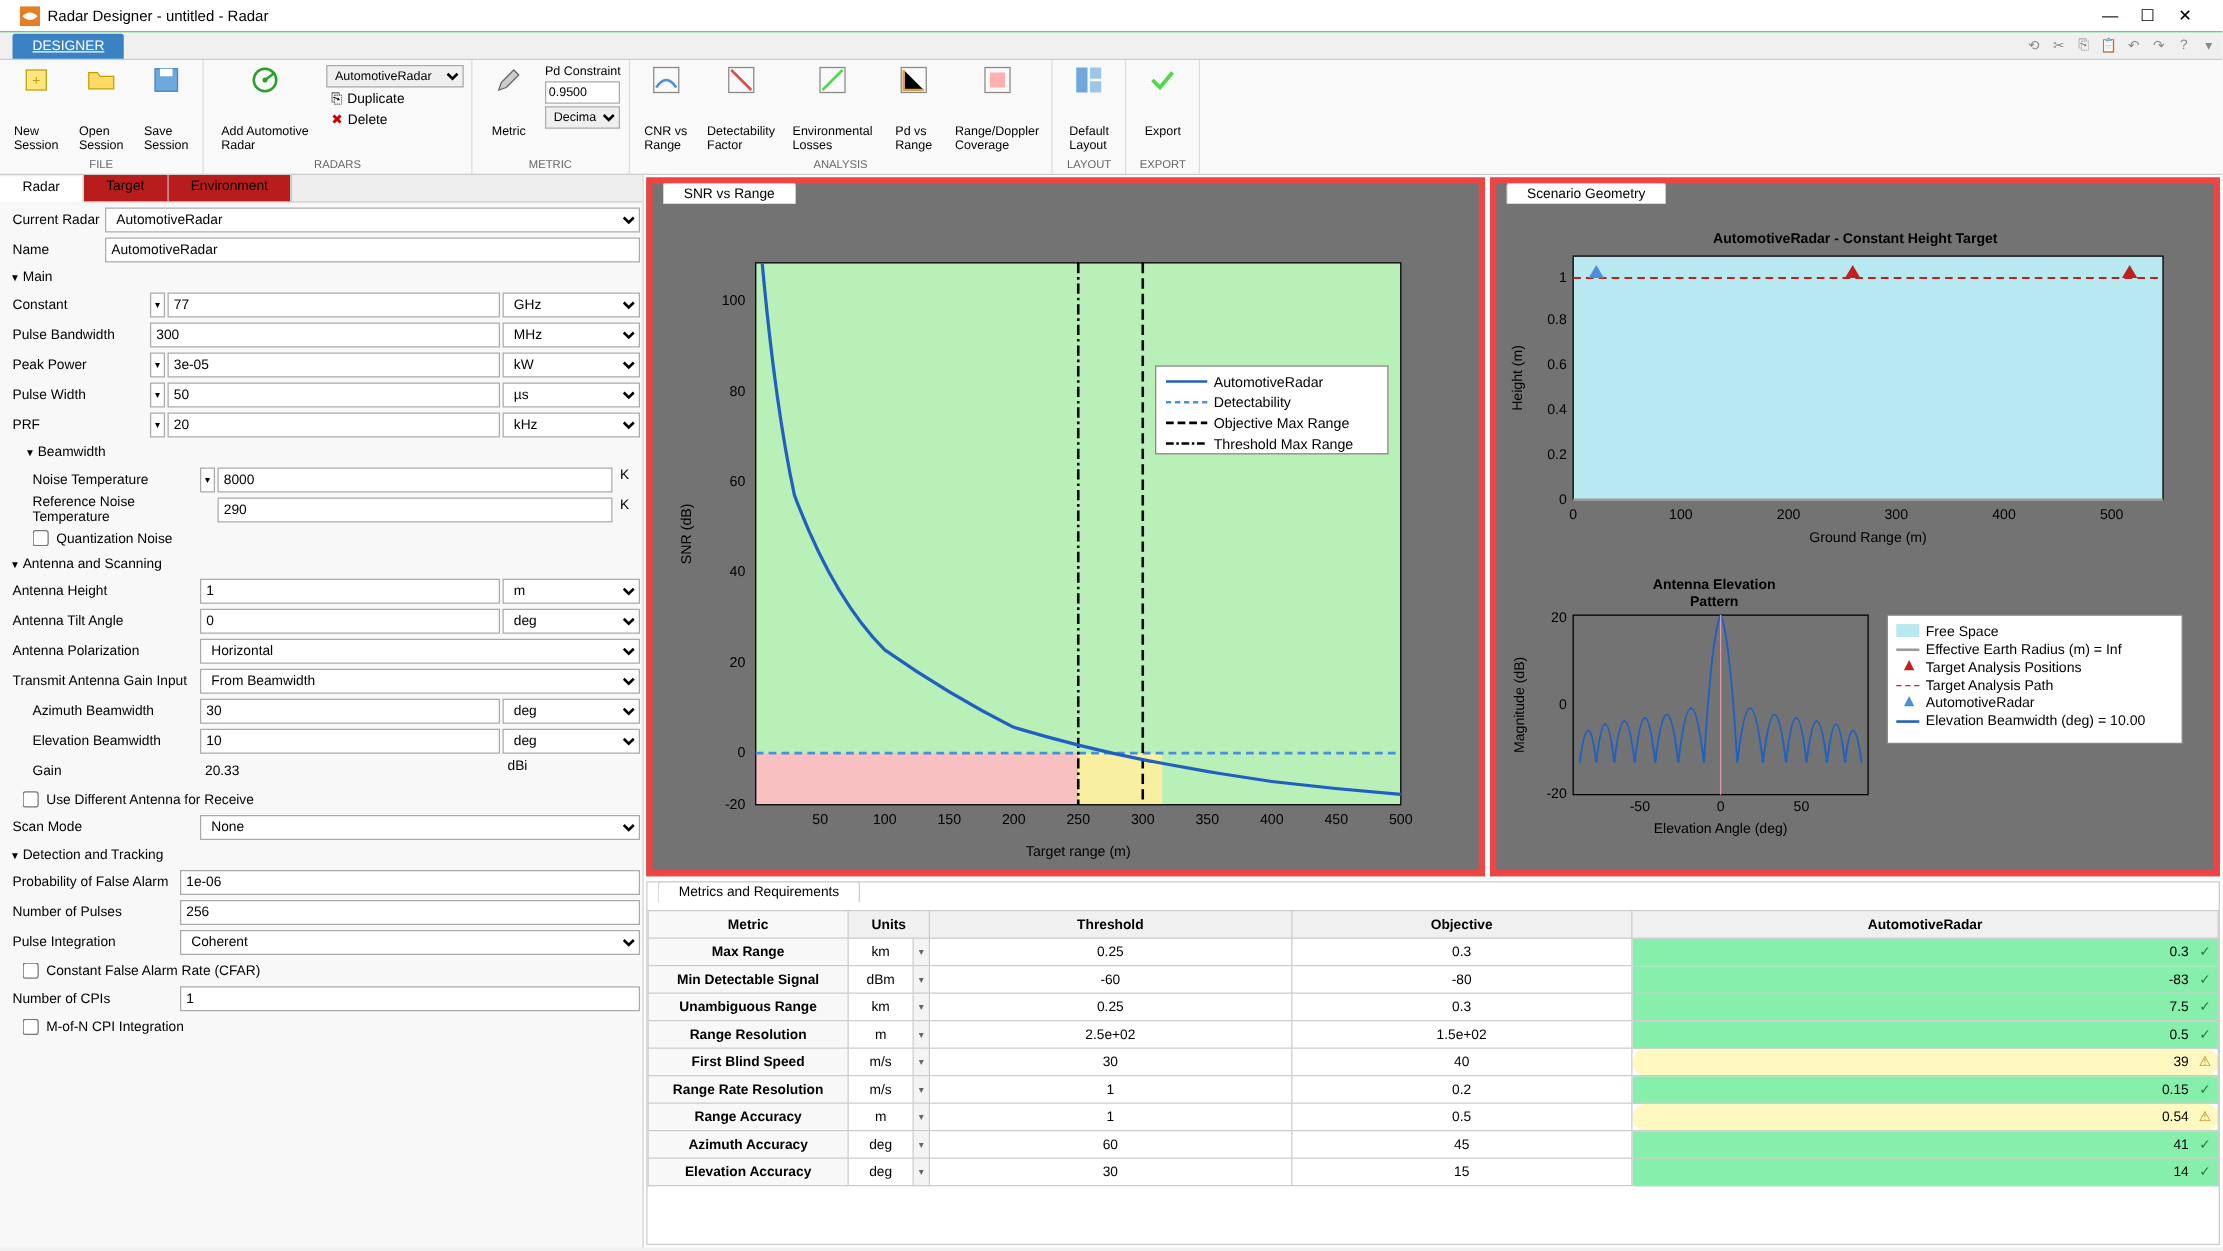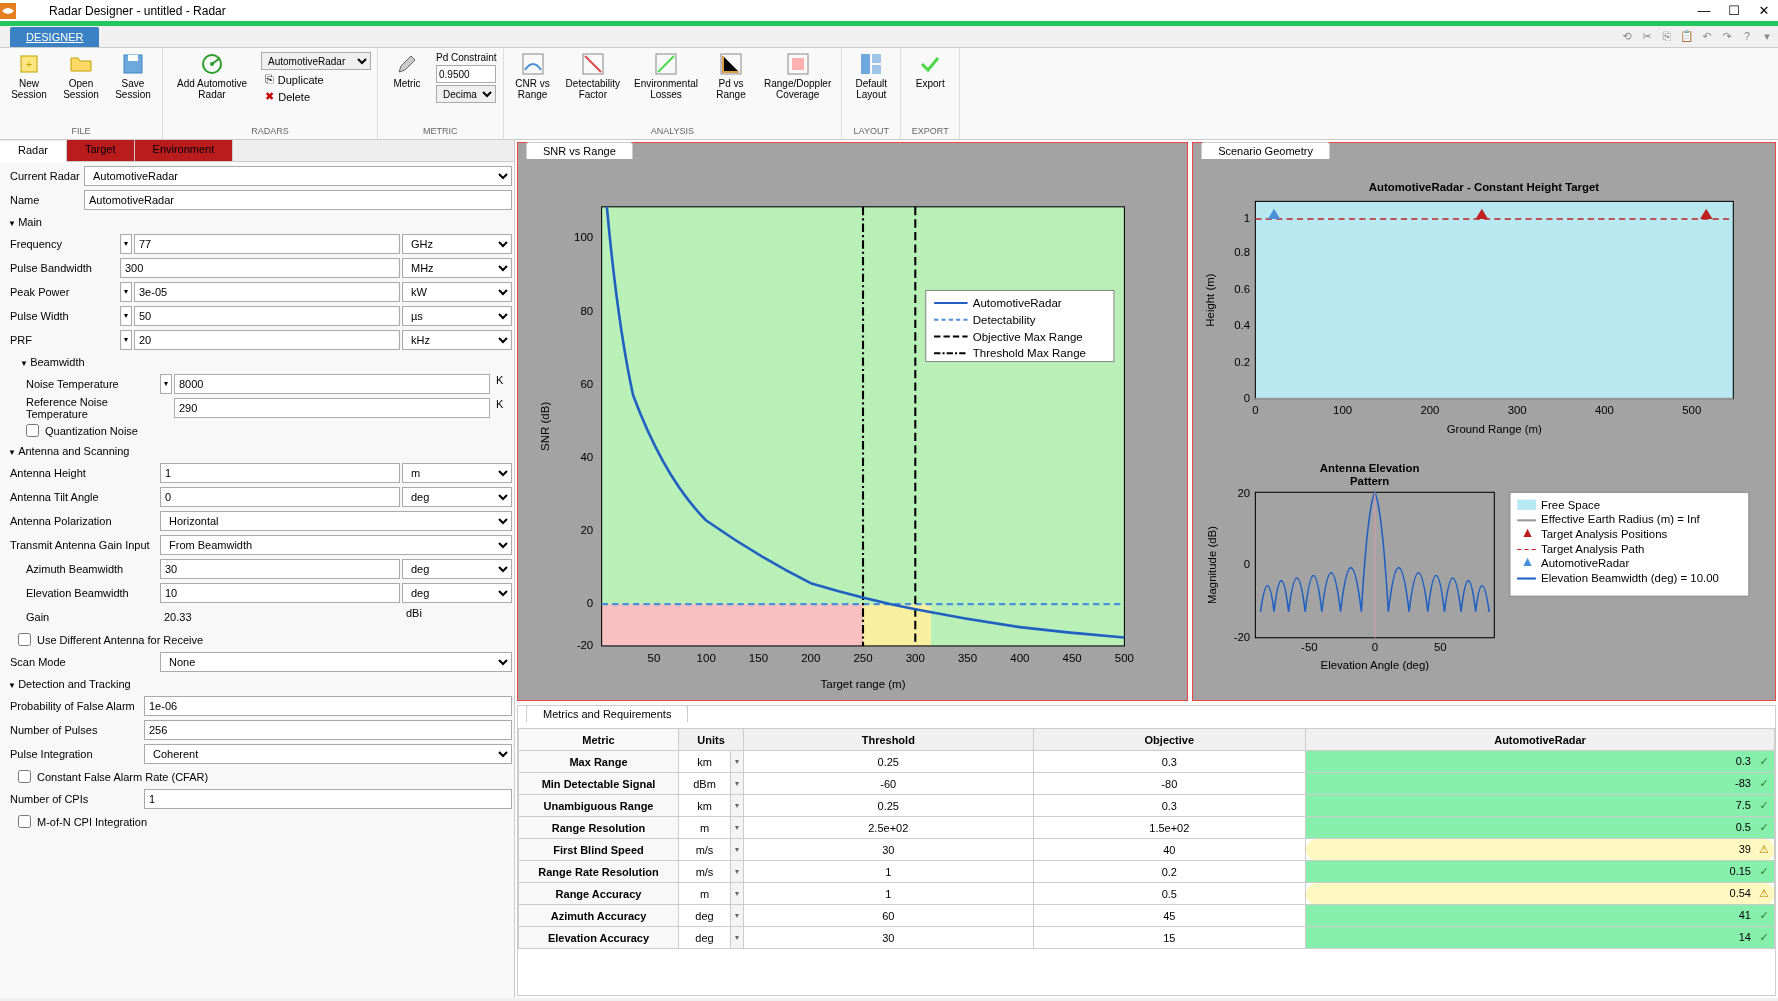--- a/index.html
+++ b/index.html
@@ -1,29 +1,29 @@
 <!DOCTYPE html>
 <html><head>
 <meta charset="utf-8">
 <style>
 * { margin: 0; padding: 0; box-sizing: border-box; font-family: "Segoe UI", Arial, sans-serif; font-size: 11px; }
 body { background: #f0f0f0; width: 1778px; height: 1001px; overflow: hidden; }
-.titlebar { background: #fff; height: 26px; display: flex; align-items: center; padding: 0 0; border-bottom: 5px solid #22c55e; gap: 27px; }
+.titlebar { background: #fff; height: 26px; display: flex; align-items: center; padding: 0 16px; border-bottom: 1px solid #22c55e; }
 .titlebar-icon { width: 16px; height: 16px; margin-right: 6px; }
 .titlebar-text { flex: 1; font-size: 12px; }
 .titlebar-btns { display: flex; gap: 2px; }
 .titlebar-btn { width: 28px; height: 20px; display:flex; align-items:center; justify-content:center; cursor:pointer; font-size: 13px; }
 .ribbon-tabs { background: #f0f0f0; height: 22px; display: flex; align-items: flex-end; padding-left: 10px; border-bottom:1px solid #ccc;}
 .ribbon-tab { background: #3b82c4; color: #fff; padding: 4px 16px; font-size: 11px; border-radius: 2px 2px 0 0; text-decoration: underline; }
 .toolbar { background: #f9f9f9; height: 92px; display: flex; border-bottom: 1px solid #ccc; }
 .tool-group { display: flex; flex-direction: column; border-right: 1px solid #ddd; padding: 2px 4px; }
 .tool-group-items { display: flex; flex: 1; align-items: flex-start; gap: 2px; }
 .tool-item { display: flex; flex-direction: column; align-items: center; padding: 2px 6px; cursor: pointer; min-width: 50px; }
 .tool-icon { width: 24px; height: 24px; margin-bottom: 2px; }
-.tool-label { text-align: center; font-size: 10px; line-height: 1.1; }
+.tool-label { font-size: 10px; line-height: 1.1; margin-top: 22px; }
 .tool-group-label { text-align: center; font-size: 9px; color: #666; padding: 1px 0; }
 .tool-sub { display:flex; flex-direction:column; gap:2px; padding:2px;}
 .tool-sub-item { display:flex; align-items:center; gap:4px; cursor:pointer; font-size:11px; padding:1px 4px;}
 .tool-input { width:60px; height:18px; border:1px solid #aaa; font-size:10px; padding:0 2px;}
 .corner-icons { margin-left:auto; display:flex; align-items:flex-start; gap:2px; padding:2px;}
 .corner-icon { width:18px; height:18px; cursor:pointer; display:flex; align-items:center; justify-content:center; color:#888;}
 .main { display: flex; height: 858px; }
 .left-panel { width: 515px; background: #f8f8f8; border-right: 1px solid #ccc; overflow-y: auto; }
 .prop-tabs { display: flex; height: 22px; background: #eee; border-bottom: 1px solid #ccc; }
 .prop-tab { padding: 3px 18px; border-right: 1px solid #ccc; cursor: pointer; background:#b91c1c;}
@@ -34,21 +34,21 @@
 .prop-label.wide { width: 156px; }
 .prop-label.indent { padding-left: 24px; }
 .prop-input { flex: 1; height: 20px; border: 1px solid #aaa; padding: 0 4px; background: #fff; font-size: 11px; }
 .prop-unit { width: 110px; height: 20px; border: 1px solid #aaa; background: #fff; padding: 0 4px; font-size: 11px; }
 .prop-dd { width: 12px; height:20px; border:1px solid #aaa; background:#fff; font-size:8px; text-align:center; line-height:18px; cursor:pointer;}
 .prop-section { padding: 4px 6px; font-size: 11px; cursor: pointer; }
 .prop-section::before { content: "▼ "; font-size: 8px; }
 .prop-check { display:flex; align-items:center; gap:6px; padding:4px 8px 4px 24px;}
 .right-panel { flex: 1; display: flex; flex-direction: column; background: #fdfdfd; }
 .chart-row { display: flex; height: 563px; }
-.chart-panel { border: 1px solid #ef4444; margin: 2px; position: relative; background:#a3a3a3;}
+.chart-panel { border: 5px solid #ef4444; margin: 2px; position: relative; background:#737373;}
 .chart-panel.snr { flex: 1.15; }
 .chart-panel.geom { flex: 1; }
 .panel-tab { position:absolute; top:-1px; left:8px; background:#fff; border:1px solid #ccc; border-bottom:none; padding:2px 16px; font-size:11px; border-radius:3px 3px 0 0;}
 .chart-area { position:absolute; top:22px; left:0; right:0; bottom:0; }
 .metrics-panel { flex: 1; border: 1px solid #ccc; margin: 2px; background:#fff; position:relative;}
 .metrics-table { width: 100%; border-collapse: collapse; margin-top:22px;}
 .metrics-table th, .metrics-table td { border: 1px solid #ccc; padding: 2px 4px; font-size: 11px; text-align: center; height: 22px; }
 .metrics-table th { background: #f0f0f0; font-weight: bold; }
 .metrics-table .col-metric { width: 160px; text-align:center; font-weight:bold; background:#f8f8f8;}
 .metrics-table .col-units { width: 52px; }
@@ -239,21 +239,21 @@
           <span class="prop-label" style="width:80px">Current Radar</span>
           <select class="prop-input"><option>AutomotiveRadar</option></select>
         </div>
       <div class="prop-row">
           <span class="prop-label" style="width:80px">Name</span>
           <input class="prop-input" value="AutomotiveRadar" style="">
         </div>
 
       <div class="prop-section">Main</div>
       <div class="prop-row">
-          <span class="prop-label">Frequency</span>
+          <span class="prop-label">Constant</span>
           <div class="prop-dd">▾</div>
           <input class="prop-input" value="77" style="">
           <select class="prop-unit"><option>GHz</option></select>
         </div>
       <div class="prop-row">
           <span class="prop-label">Pulse Bandwidth</span>
           <input class="prop-input" value="300" style="">
           <select class="prop-unit"><option>MHz</option></select>
         </div>
       <div class="prop-row">

